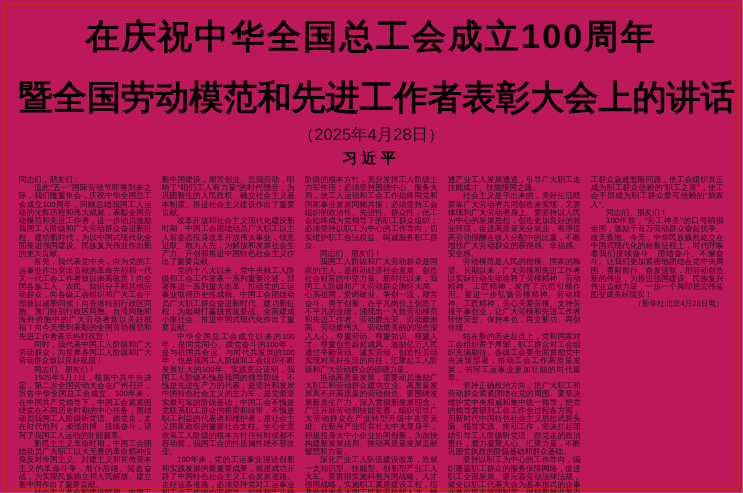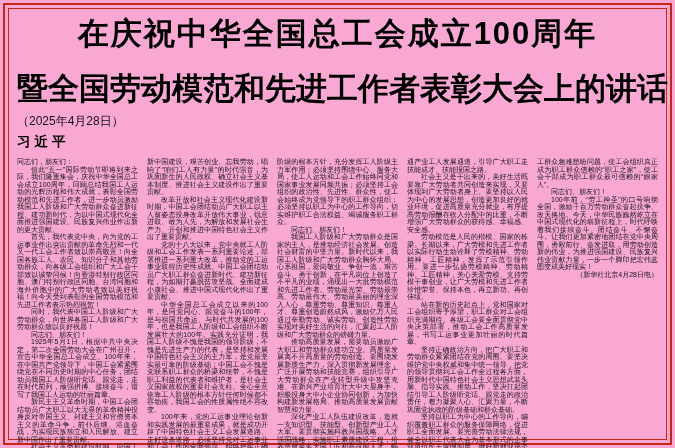--- a/index.html
+++ b/index.html
@@ -1,21 +1,21 @@
 <!DOCTYPE html>
 <html><head>
 <meta charset="utf-8">
 <style>
   html,body { margin:0; padding:0; }
   body { font-family: "Liberation Sans", sans-serif; background:#e8e6e2; }
 
   .page {
     position:relative;
     width:675px; height:448px;
-    background:#f9a8d4;
+    background:#be185d;
     box-sizing:border-box;
     overflow:hidden;
   }
   
   .frame-outer {
     position:absolute; inset:3px;
     border:2px solid #c1271b;
     pointer-events:none;
   }
   .frame-inner {
@@ -34,26 +34,28 @@
     text-align:center;
     color:#000;
     font-weight:900;
     line-height:1.12;
     margin-top:2px;
   }
   .headline .l1 { font-size:31px; letter-spacing:2px; white-space:nowrap; }
   .headline .l2 { font-size:31px; letter-spacing:0px; white-space:nowrap;margin-top:20px; }
 
   .dateline {
-    font-size:12px;
+    text-align:center;
+    font-size:15px;
     color:#111;
     margin-top:7px;
     font-weight:500;
   }
   .byline {
+    text-align:center;
     font-size:13.5px;
     color:#000;
     margin-top:3px;
     font-weight:700;
     letter-spacing:4px;
   }
 
   .article {
     margin-top:7px;
     height:305px;

